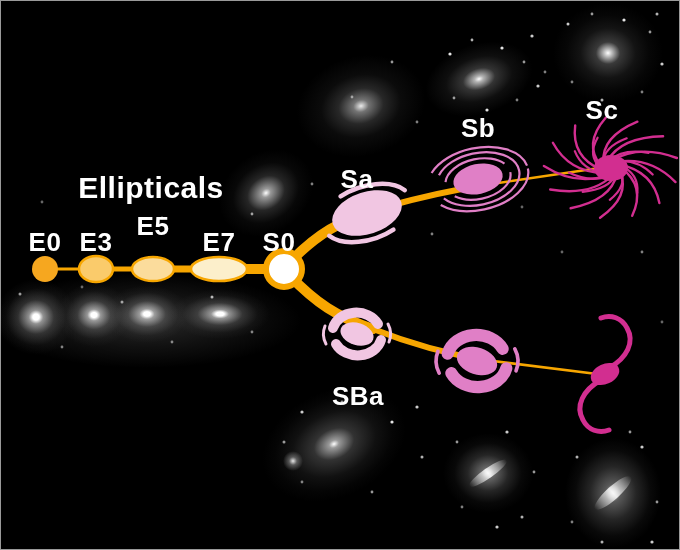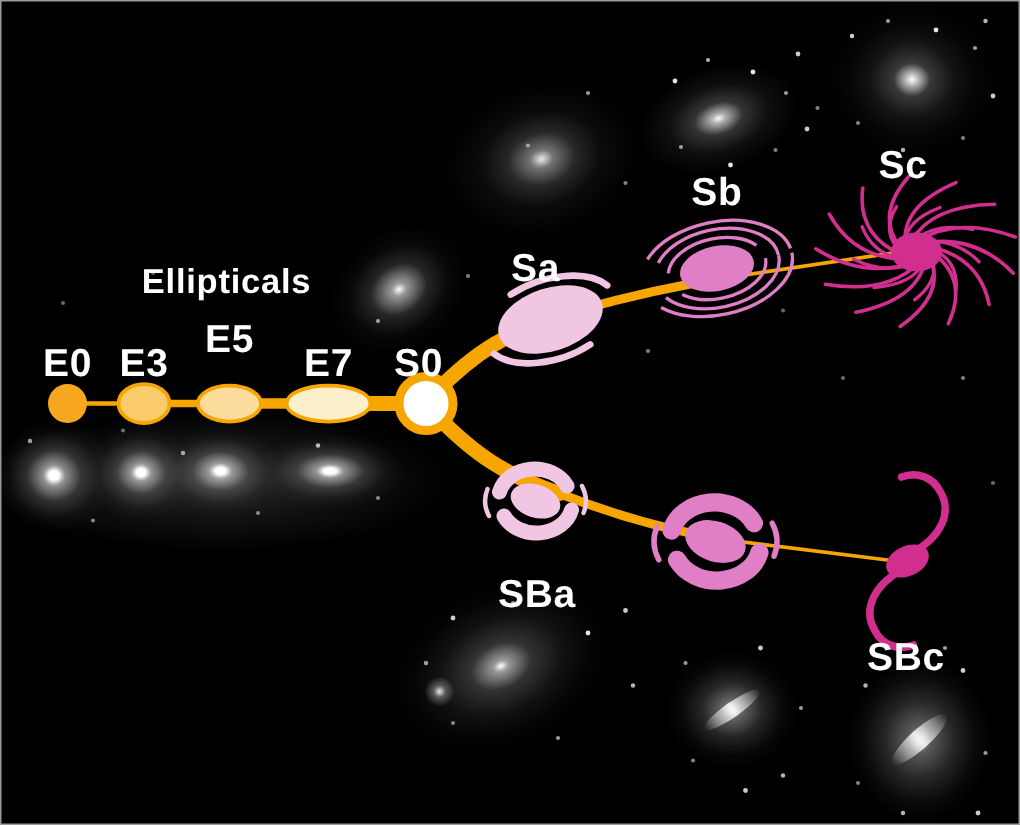--- a/index.html
+++ b/index.html
@@ -69,21 +69,21 @@
       570px 520px 0 .4px rgba(255,255,255,.5), 650px 540px 0 .6px rgba(255,255,255,.8),
       628px 430px 0 .4px rgba(255,255,255,.6),
       350px 95px 0 .4px rgba(255,255,255,.5), 390px 60px 0 .4px rgba(255,255,255,.6),
       415px 120px 0 .4px rgba(255,255,255,.5), 520px 205px 0 .4px rgba(255,255,255,.4),
       560px 250px 0 .4px rgba(255,255,255,.4), 640px 250px 0 .4px rgba(255,255,255,.5),
       660px 320px 0 .4px rgba(255,255,255,.4);}
   svg.fork{position:absolute;left:0;top:0;}
   .lbl{position:absolute;transform:translate(-50%,-50%);
     color:var(--c-label_text,#fff);font-weight:700;font-size:26px;white-space:nowrap;
     letter-spacing:.5px;}
-  .lbl.big{font-size:23px;}
+  .lbl.big{font-size:30px;}
 </style>
 </head>
 <body>
 
 <div class="stage">
 
   <div class="photo" id="ph-top1"></div>
   <div class="photo" id="ph-top2"></div>
   <div class="photo" id="ph-top3"></div>
   <div class="photo" id="ph-midleft"></div>
@@ -188,14 +188,13 @@
   <div class="lbl" style="left:95px;top:241px">E3</div>
   <div class="lbl" style="left:152px;top:225px">E5</div>
   <div class="lbl" style="left:218px;top:241px">E7</div>
   <div class="lbl" style="left:278px;top:241px">S0</div>
 
   <div class="lbl" style="left:356px;top:178px">Sa</div>
   <div class="lbl" style="left:477px;top:127px">Sb</div>
   <div class="lbl" style="left:601px;top:109px">Sc</div>
 
   <div class="lbl" style="left:357px;top:395px">SBa</div>
-  <div class="lbl" style="left:603px;top:437px">SBc</div>
 </div>
 
 </body></html>

